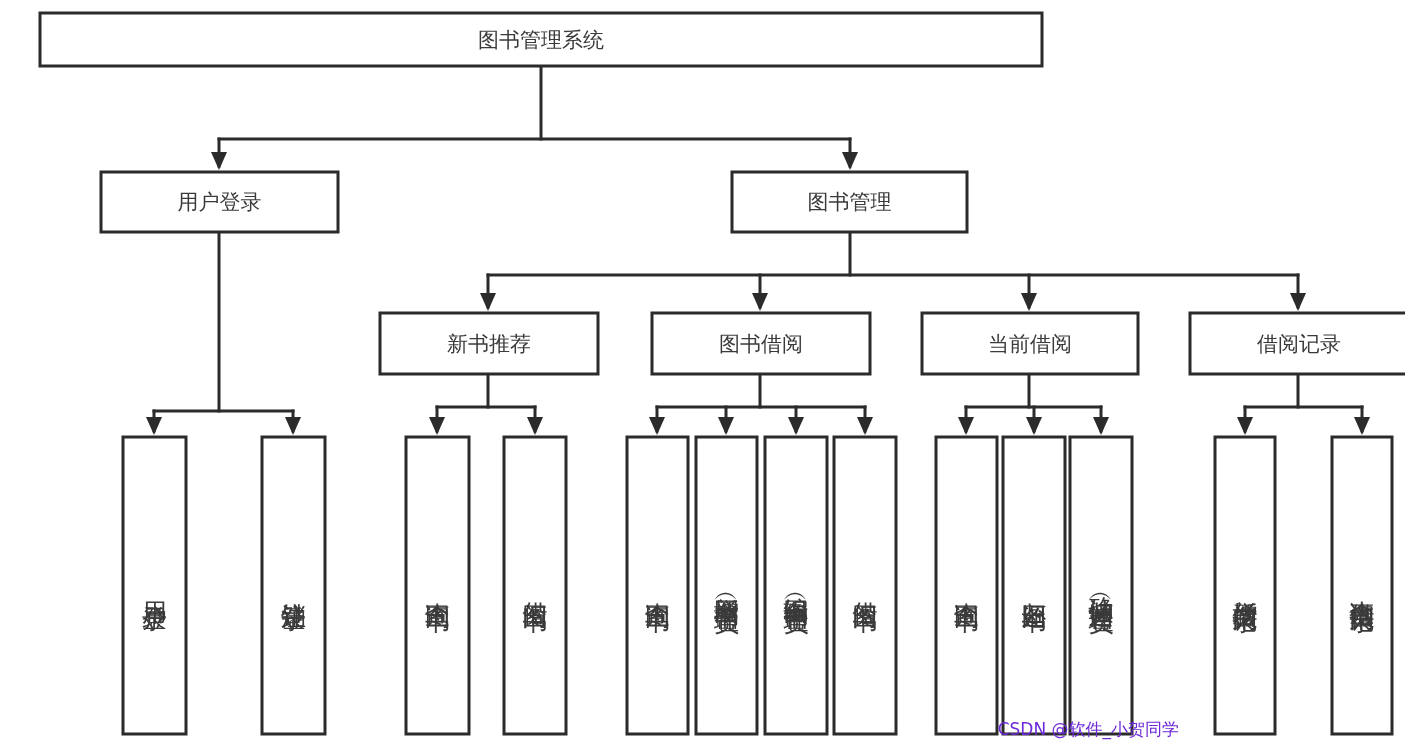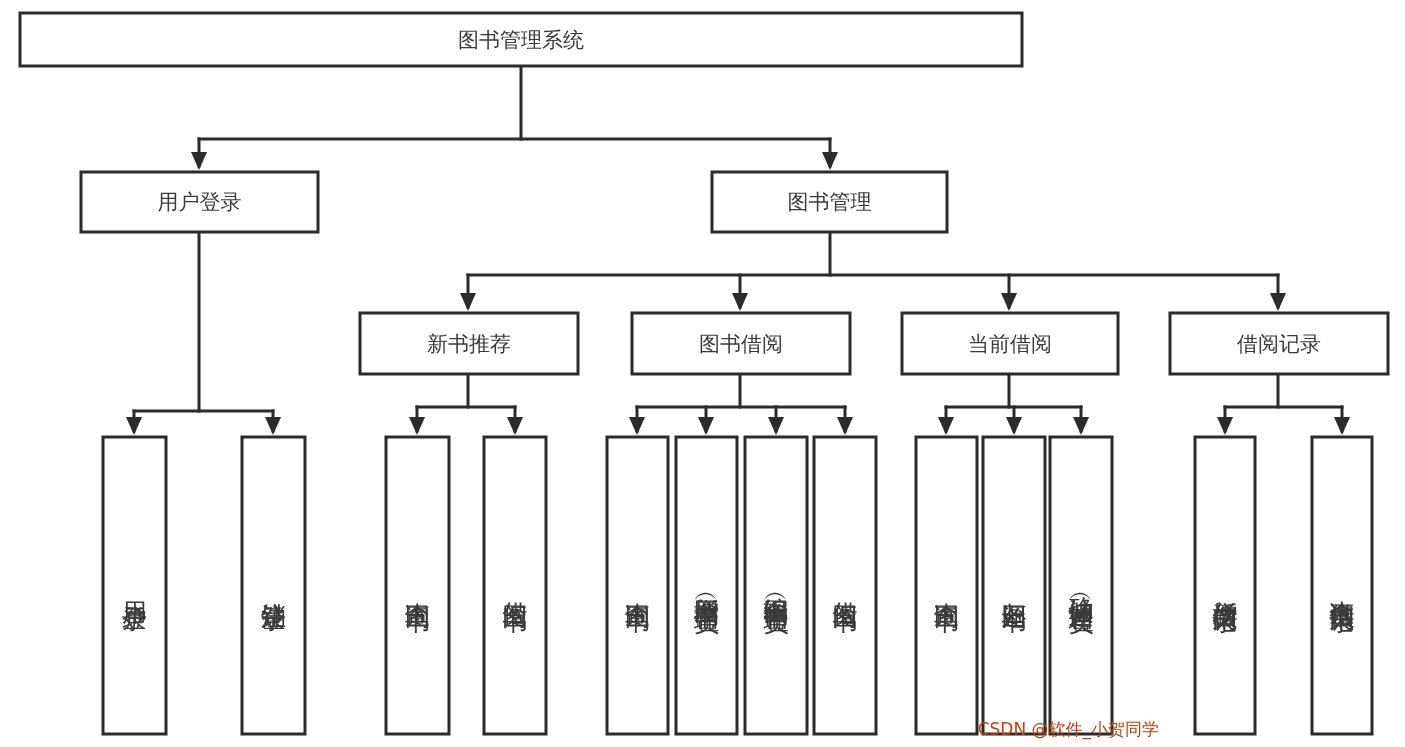--- a/index.html
+++ b/index.html
@@ -1,21 +1,21 @@
 <!DOCTYPE html>
 <html><head>
 <meta charset="utf-8">
 <style>
   html,body{margin:0;padding:0;background:#ffffff;}
   body{
     width:1405px;height:747px;
     font-family:"DejaVu Sans","Liberation Sans",sans-serif;
     overflow:hidden;
   }
-  #diagram-root{position:relative;width:1169px;height:747px;background:#fff;}
+  #diagram-root{position:relative;width:1169px;height:747px;background:#fff;margin-left:20px;}
   svg#tree{position:absolute;left:0;top:0;width:1405px;height:747px;}
   .node-box{fill:#ffffff;stroke:#2b2b2b;stroke-width:3;}
   .link{stroke:#2b2b2b;stroke-width:3;fill:none;}
   .node-label{
     font-family:"DejaVu Sans","Liberation Sans",sans-serif;
     fill:#3a3a3a;font-size:21px;text-anchor:middle;
     dominant-baseline:middle;
   }
   .leaf-fo{overflow:visible;}
   .leaf-vert{
@@ -23,21 +23,21 @@
     display:flex;align-items:center;justify-content:center;
     writing-mode:vertical-rl;text-orientation:upright;
     font-family:"DejaVu Sans","Liberation Sans",sans-serif;
     font-size:25px;color:#3a3a3a;line-height:1.08;
     letter-spacing:2px;
     white-space:nowrap;
   }
   #watermark{
     position:absolute;right:10px;bottom:6px;
     font-family:"DejaVu Sans","Liberation Sans",sans-serif;
-    font-size:17px;color:#c2410c;white-space:nowrap;
+    font-size:17px;color:#6d28d9;white-space:nowrap;
     pointer-events:none;
   }
 </style>
 </head>
 <body>
 
 <div id="diagram-root">
 
   <svg id="tree" viewBox="0 0 1405 747" xmlns="http://www.w3.org/2000/svg">
     <g id="connectors-layer">

